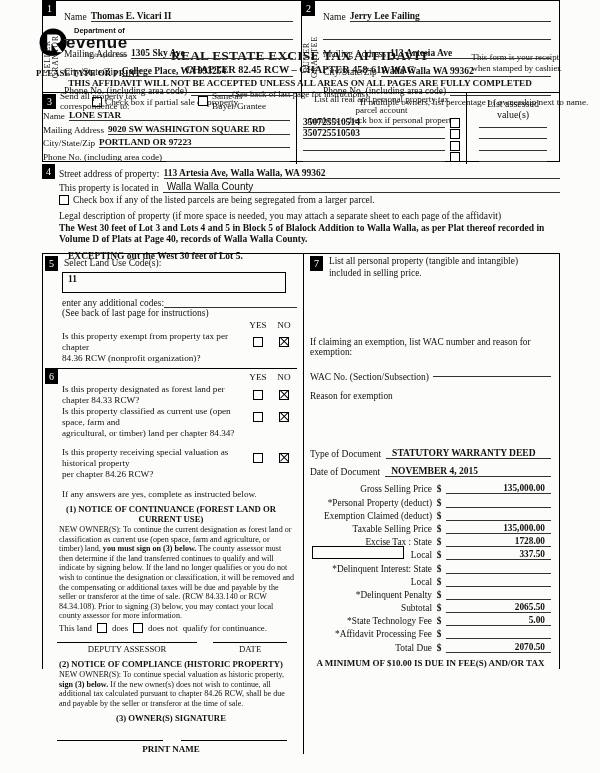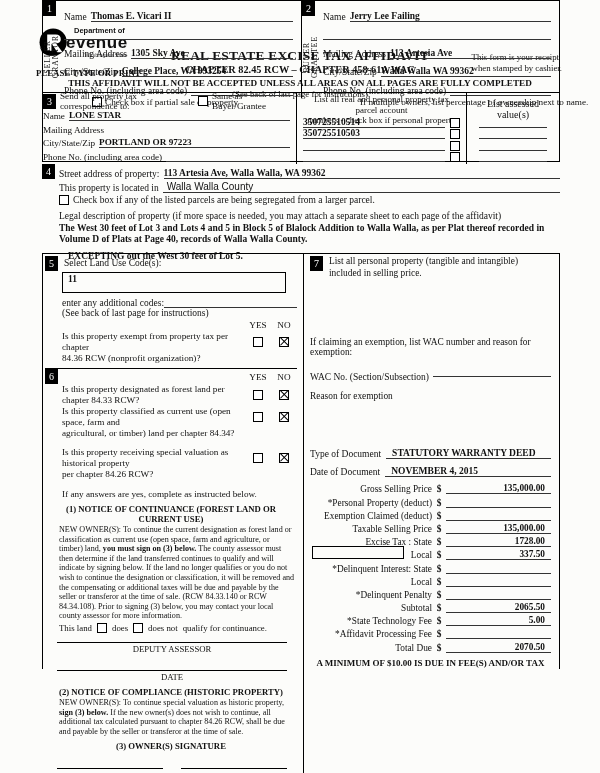--- a/index.html
+++ b/index.html
@@ -84,21 +84,21 @@
   .yesno span { width:26px; text-align:center; font-size:9.2px; }
   .qrow { display:flex; align-items:center; margin-left:17px; }
   .qtext { flex:1; font-size:9.2px; line-height:11px; }
   .cbcol { width:26px; text-align:center; }
   .divider6 { border-top:1.2px solid #000; margin-top:4px; }
   .badge6row { display:flex; justify-content:space-between; align-items:flex-start; height:15px; }
   .ifany { margin-left:17px; margin-top:9px; font-size:9.2px; }
   .notice-title { text-align:center; font-weight:bold; font-size:8.7px; margin-top:5px; }
   .notice-body { margin:1px 2px 0 14px; font-size:8.1px; line-height:9.6px; text-align:left; }
   .qualify { display:flex; gap:5px; align-items:center; margin:2px 0 0 14px; font-size:8.8px; }
-  .sigrow { display:flex; gap:16px; margin:9px 10px 0 12px;flex-direction:column; }
+  .sigrow { display:flex; gap:16px; margin:9px 10px 0 12px; }
   .sig { border-top:1px solid #000; text-align:center; font-size:8.7px; padding-top:1px; }
   .sig1 { flex:1.9; } .sig2 { flex:1; }
   .siglines { display:flex; gap:18px; margin:9px 10px 0 12px; }
   .sigline { flex:1; border-bottom:1px solid #000; height:9px; }
   .printname { text-align:center; font-weight:bold; font-size:9px; margin-top:3px; }
 
   .sec7-title { display:flex; gap:6px; align-items:flex-start; }
   .sec7-title .qtext { line-height:11.6px; font-size:9.4px; }
   .claiming { margin-top:58px; font-size:9.4px; }
   .wacrow { display:flex; align-items:center; gap:4px; margin-top:13px; height:13px; }
@@ -222,20 +222,21 @@
           <span>Send all property tax correspondence to:</span>
           <span class="cb"></span>
           <span>Same as Buyer/Grantee</span>
         </div>
         <div class="frow">
           <span>Name</span>
           <span class="ul val">LONE STAR</span>
         </div>
         <div class="frow">
           <span>Mailing Address</span>
+          <span class="ul val">9020 SW WASHINGTON SQUARE RD</span>
         </div>
         <div class="frow">
           <span>City/State/Zip</span>
           <span class="ul val">PORTLAND  OR 97223</span>
         </div>
         <div class="frow">
           <span>Phone No. (including area code)</span>
           <span class="ul"></span>
         </div>
       </div>

